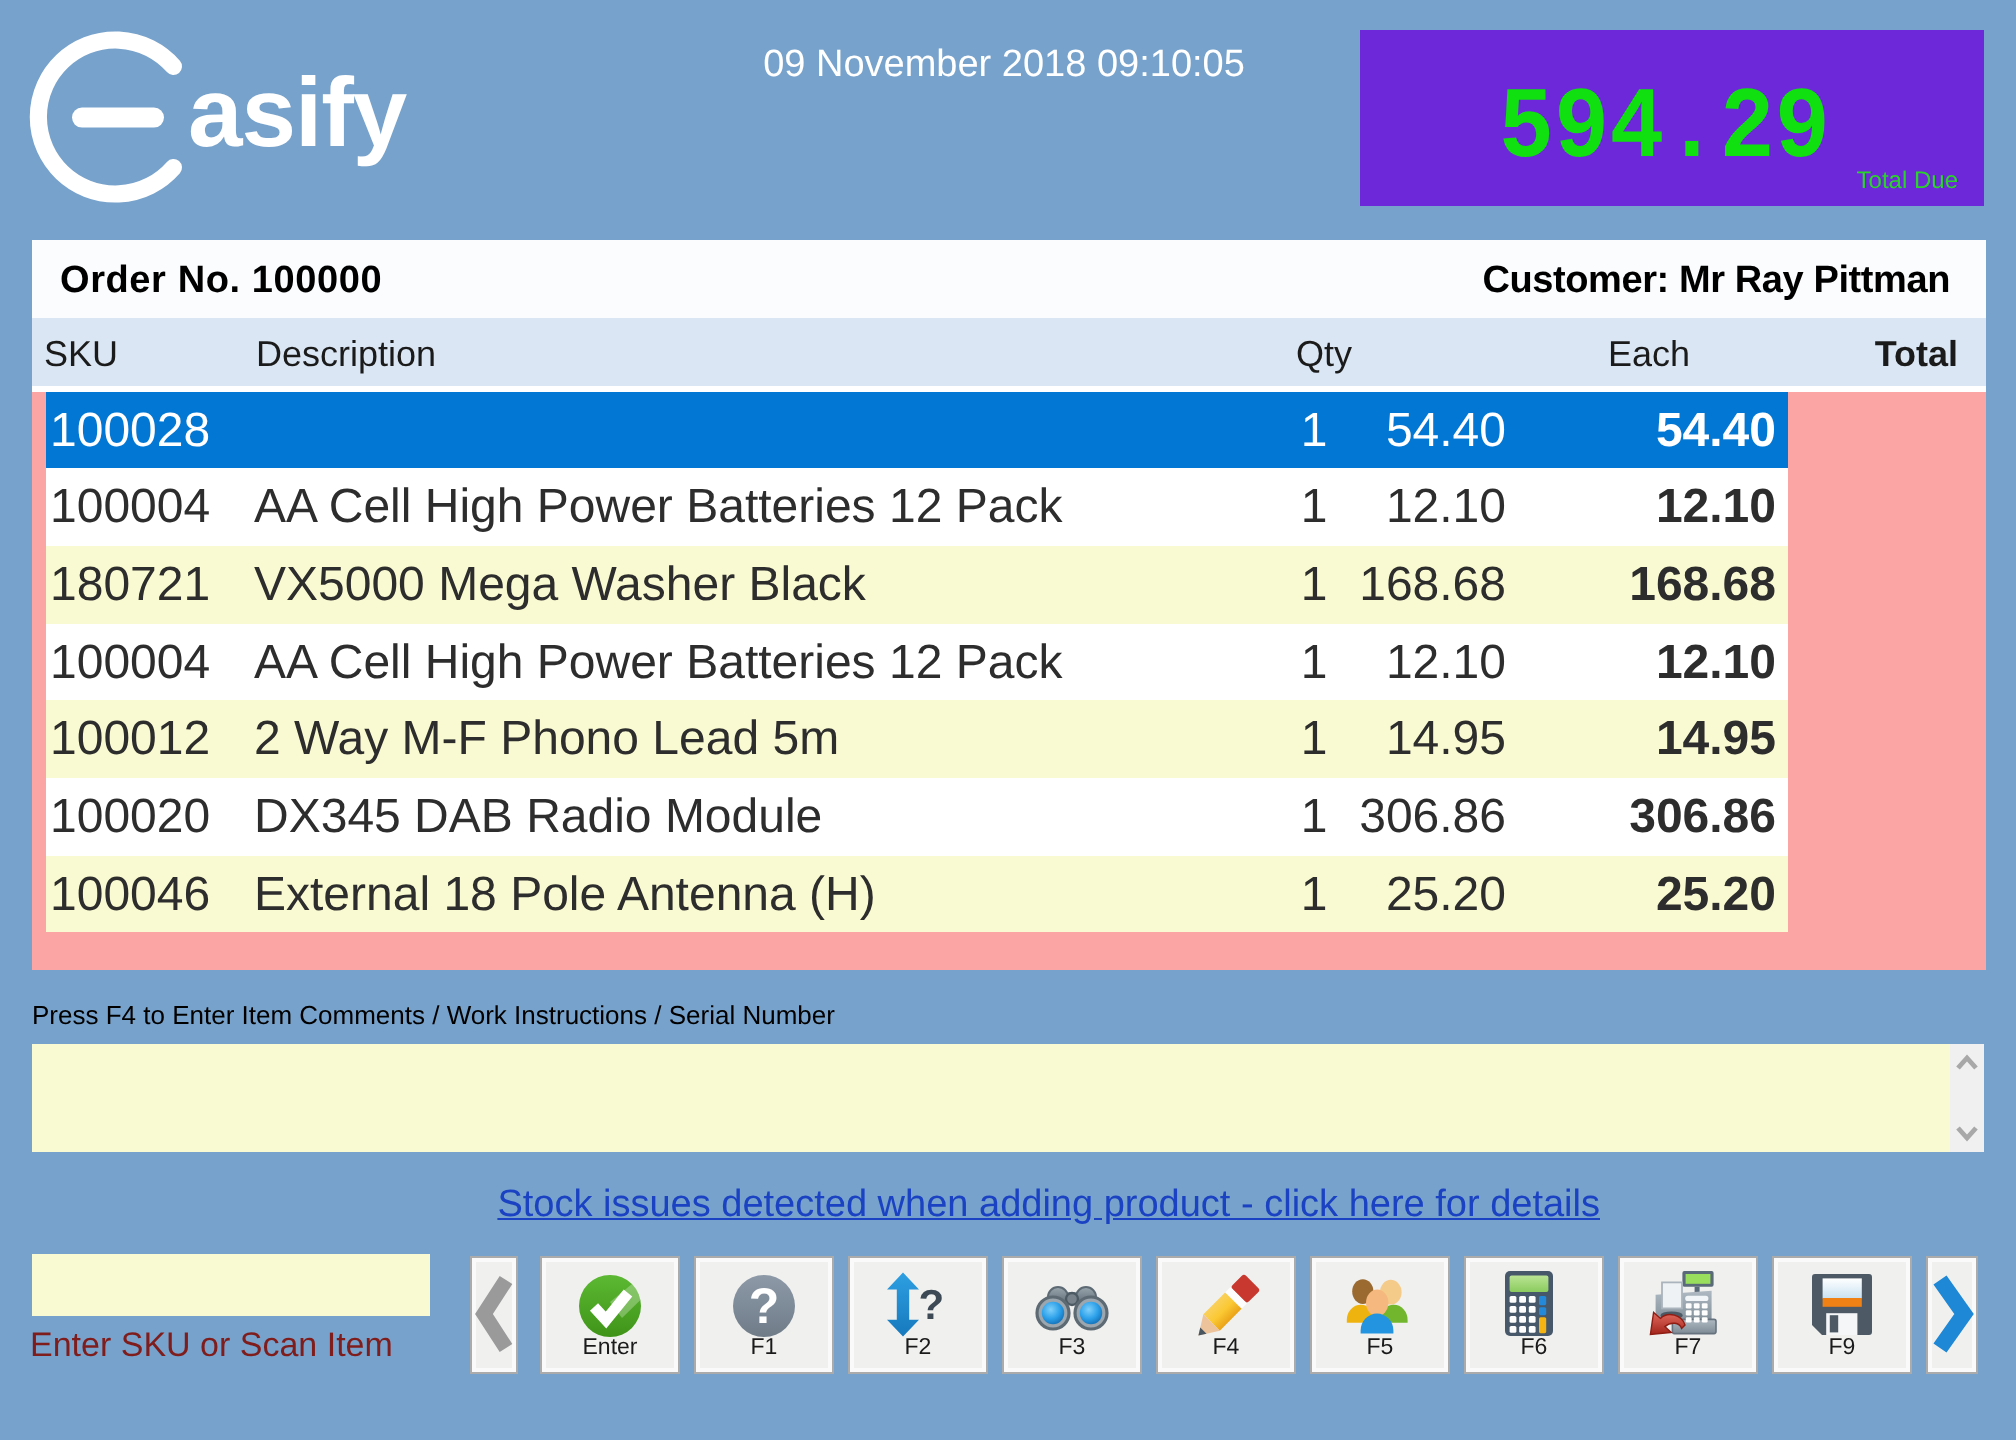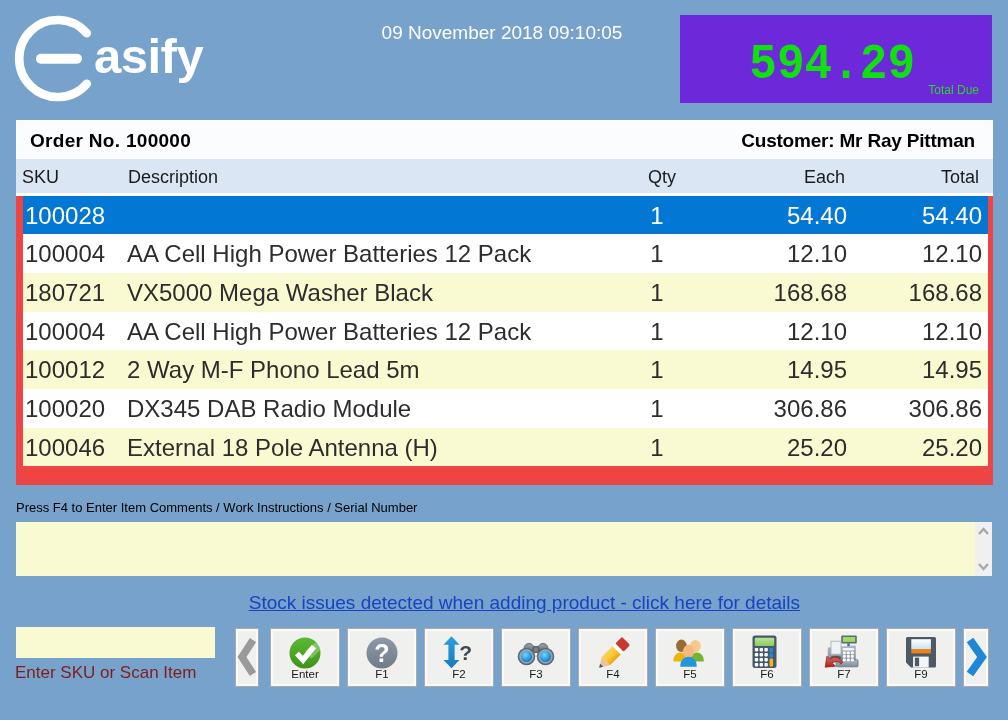--- a/index.html
+++ b/index.html
@@ -8,36 +8,36 @@
   .abs { position:absolute; }
 
   
   #led { left:680px; top:15px; width:312px; height:88px; background:#6d28d9; }
   #led .amt { position:absolute; right:77px; top:21px; font-family:"Liberation Mono", monospace; font-weight:bold; font-size:46px; color:#10df10; transform:scaleY(1.1); transform-origin:center top; }
   #led .due { position:absolute; right:13px; bottom:6px; font-size:12px; color:#2ad42a; }
 
   #date { left:0; top:22px; width:1004px; text-align:center; color:#fff; font-size:19px; }
 
   
-  #panel { left:16px; top:120px; width:977px; height:365px; background:#ef4444; }
+  #panel { left:16px; top:120px; width:977px; height:365px; background:#fca5a5; }
   #ordrow { position:absolute; left:0; top:0; width:977px; height:39px; background:#fbfcfe; }
   #ordrow .l { position:absolute; left:14px; top:10px; font-size:19px; font-weight:bold; color:#000; letter-spacing:0.3px; }
   #ordrow .r { position:absolute; right:18px; top:10px; font-size:19px; font-weight:bold; color:#000; letter-spacing:-0.2px; }
   #colhdr { position:absolute; left:0; top:39px; width:977px; height:34px; background:#dae6f3; font-size:18px; color:#1b1b1b; }
   #hdrgap { position:absolute; left:0; top:73px; width:977px; height:2.5px; background:#fff; }
   .rows { position:absolute; left:7px; top:75.5px; width:965px; }
-  .row { position:absolute; left:0; width:965px; height:38.7px; font-size:24px; color:#2d2d2d;padding-left:40px; }
+  .row { position:absolute; left:0; width:871px; height:38.7px; font-size:24px; color:#2d2d2d;padding-left:40px; }
   .row.w { background:#fff; }
   .row.y { background:#fafad2; }
   .row.sel { background:#0377d4; color:#fff; }
   .c-sku  { position:absolute; left:2px; top:6px; }
   .c-desc { position:absolute; left:104px; top:6px; }
   .c-qty  { position:absolute; left:554px; width:160px; text-align:center; top:6px; }
   .c-each { position:absolute; right:141px; width:200px; text-align:right; top:6px; }
-  .c-tot  { position:absolute; right:6px; width:200px; text-align:right; top:6px; }
+  .c-tot  { position:absolute; right:6px; width:200px; text-align:right; top:6px;font-weight:bold; }
   #colhdr .c-sku { position:absolute; left:6px; top:8px; }
   #colhdr .c-desc { position:absolute; left:112px; top:8px; }
   #colhdr .c-qty { position:absolute; left:566px; width:160px; text-align:center; top:8px; }
   #colhdr .c-each { position:absolute; right:148px; width:200px; text-align:right; top:8px; }
   #colhdr .c-tot { position:absolute; right:14px; width:200px; text-align:right; top:8px; }
 
   #pressf4 { left:16px; top:500px; font-size:13px; color:#000; }
   #comment { left:16px; top:522px; width:976px; height:54px; background:#fafad2; }
   #comment .sb { position:absolute; right:0; top:0; width:17px; height:54px; background:#f0f0f0; }
   #link { left:0; top:592px; width:800px; text-align:right; }

